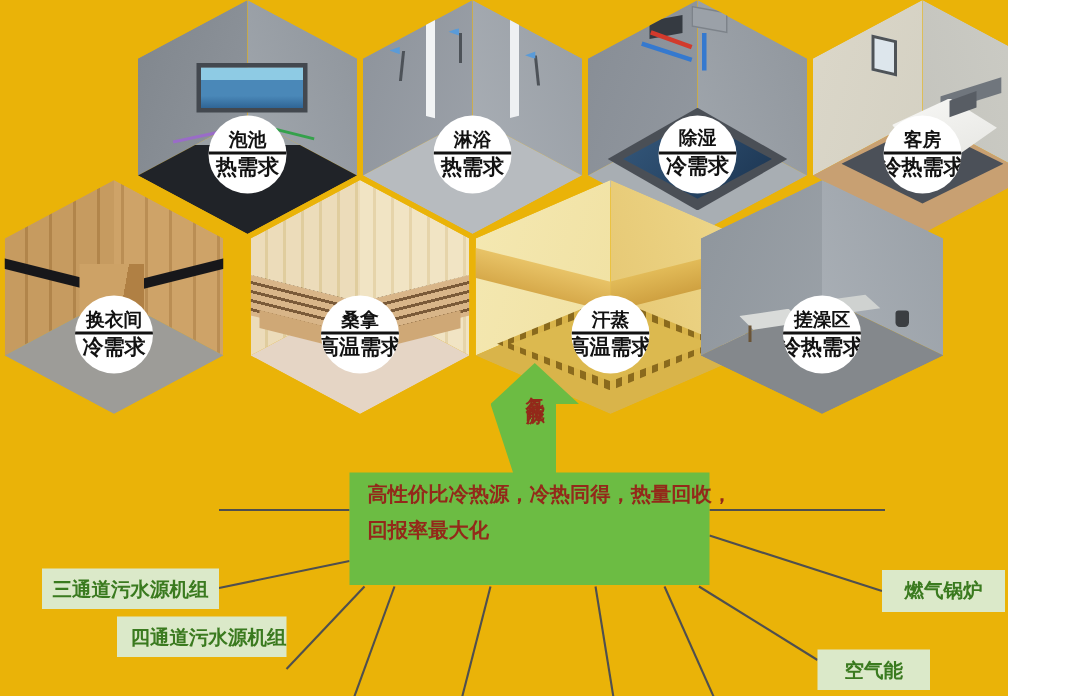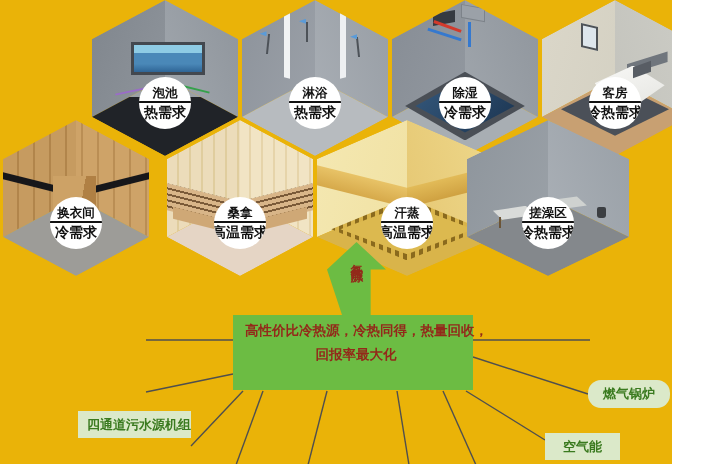--- a/index.html
+++ b/index.html
@@ -2,21 +2,21 @@
 <html><head>
 <meta charset="utf-8">
 <style>
   html,body{margin:0;padding:0;background:#fff;}
   body{width:718px;height:464px;font-family:"DejaVu Sans","Liberation Sans",sans-serif;}
   .stage{position:relative;width:672px;height:464px;background:#eab308;overflow:hidden;}
 
   
   .hex{position:absolute;width:146px;height:156px;
        clip-path:polygon(50% 0%,100% 25%,100% 75%,50% 100%,0% 75%,0% 25%);}
-  .hx1{left:92px;top:0;}  .hx2{left:242px;top:0;}  .hx3{left:392px;top:0;}  .hx4{left:542px;top:0;}
+  .hx1{left:92px;top:0;}  .hx2{left:242px;top:0;}  .hx3{left:392px;top:0;font-family:Liberation Mono, monospace;}  .hx4{left:542px;top:0;}
   .hx5{left:3px;top:120px;} .hx6{left:167px;top:120px;} .hx7{left:317px;top:120px;padding-left:34px;} .hx8{left:467px;top:120px;padding-left:16px;}
   .hex>div{position:absolute;}
   .wl,.wr,.fl{inset:0;}
   .wl{clip-path:polygon(50% 0%,50% 50%,0% 75%,0% 25%);}
   .wr{clip-path:polygon(50% 0%,100% 25%,100% 75%,50% 50%);}
   .fl{clip-path:polygon(0% 75%,50% 50%,100% 75%,50% 100%);}
   .dia{clip-path:polygon(50% 0%,100% 50%,50% 100%,0% 50%);}
 
   
   .t-pool .wl{background:linear-gradient(110deg,#80868d,#9aa0a7);}
@@ -107,31 +107,31 @@
   .badge .bdiv{width:100%;height:2px;background:#121212;margin:1px 0;}
   .badge .bdemand{font-size:14px;font-weight:bold;color:#121212;white-space:nowrap;line-height:1.15;}
 
   
   .energy-arrow{position:absolute;left:327px;top:242px;width:59px;height:74px;z-index:7;
       clip-path:polygon(50% 0,100% 37%,74% 37%,74% 100%,26% 100%,0 37%);
       display:flex;align-items:flex-end;justify-content:center;}
   .energy-arrow .alabel{writing-mode:vertical-rl;text-orientation:upright;
       font-size:12.5px;font-weight:bold;letter-spacing:2px;height:62px;line-height:1;}
   .summary{position:absolute;left:233px;top:315px;width:240px;height:75px;z-index:3;
-      box-sizing:border-box;padding:3px 6px 0 12px;text-align:center;}
+      box-sizing:border-box;padding:3px 6px 0 12px;}
   .summary .sline{font-size:13.5px;font-weight:bold;line-height:24px;white-space:nowrap;}
 
   
   .unit{position:absolute;z-index:3;display:flex;align-items:center;justify-content:center;
       font-size:13px;font-weight:bold;white-space:nowrap;}
   .u-l1{left:28px;top:327px;width:118px;height:27px;}
   .u-l2{left:28px;top:379px;width:118px;height:27px;}
   .u-l3{left:78px;top:411px;width:113px;height:27px;justify-content:flex-end;}
   .u-r1{left:590px;top:327px;width:75px;height:27px;}
-  .u-r2{left:588px;top:380px;width:82px;height:28px;border-radius:13px;}
+  .u-r2{left:588px;top:380px;width:82px;height:28px;}
   .u-r3{left:545px;top:433px;width:75px;height:27px;}
 
   .lines-svg{position:absolute;left:0;top:0;width:718px;height:464px;z-index:1;}
 </style>
 </head>
 <body>
 
 <div class="stage">
 
   <svg class="lines-svg" viewBox="0 0 718 464" xmlns="http://www.w3.org/2000/svg">
@@ -276,20 +276,23 @@
 
   <div class="energy-arrow" style="background: rgb(108, 188, 67);">
     <span class="alabel" style="color: rgb(147, 41, 26);">复合能源</span>
   </div>
 
   <div class="summary" style="background: rgb(108, 188, 67);">
     <div class="sline" style="color: rgb(147, 41, 26);">高性价比冷热源，冷热同得，热量回收，</div>
     <div class="sline" style="color: rgb(147, 41, 26);">回报率最大化</div>
   </div>
 
+  <div class="unit u-l2" style="background: rgb(219, 233, 201); color: rgb(58, 122, 31);">
+    <span>三通道污水源机组</span>
+  </div>
   <div class="unit u-l3" style="background: rgb(219, 233, 201); color: rgb(58, 122, 31);">
     <span>四通道污水源机组</span>
   </div>
   <div class="unit u-r2" style="background: rgb(219, 233, 201); color: rgb(58, 122, 31);">
     <span>燃气锅炉</span>
   </div>
   <div class="unit u-r3" style="background: rgb(219, 233, 201); color: rgb(58, 122, 31);">
     <span>空气能</span>
   </div>
 

